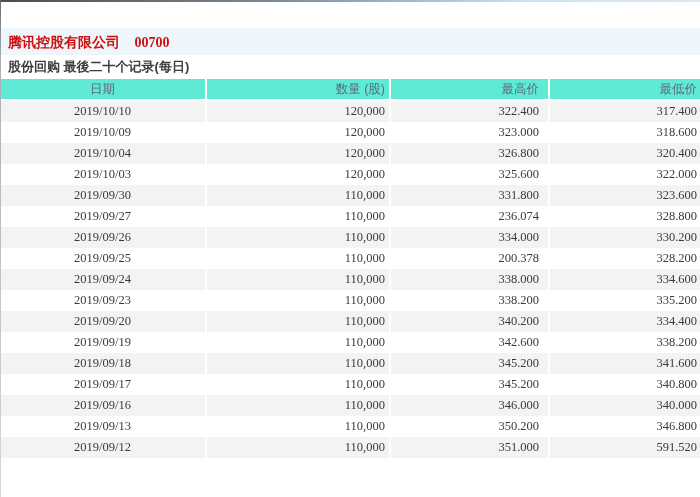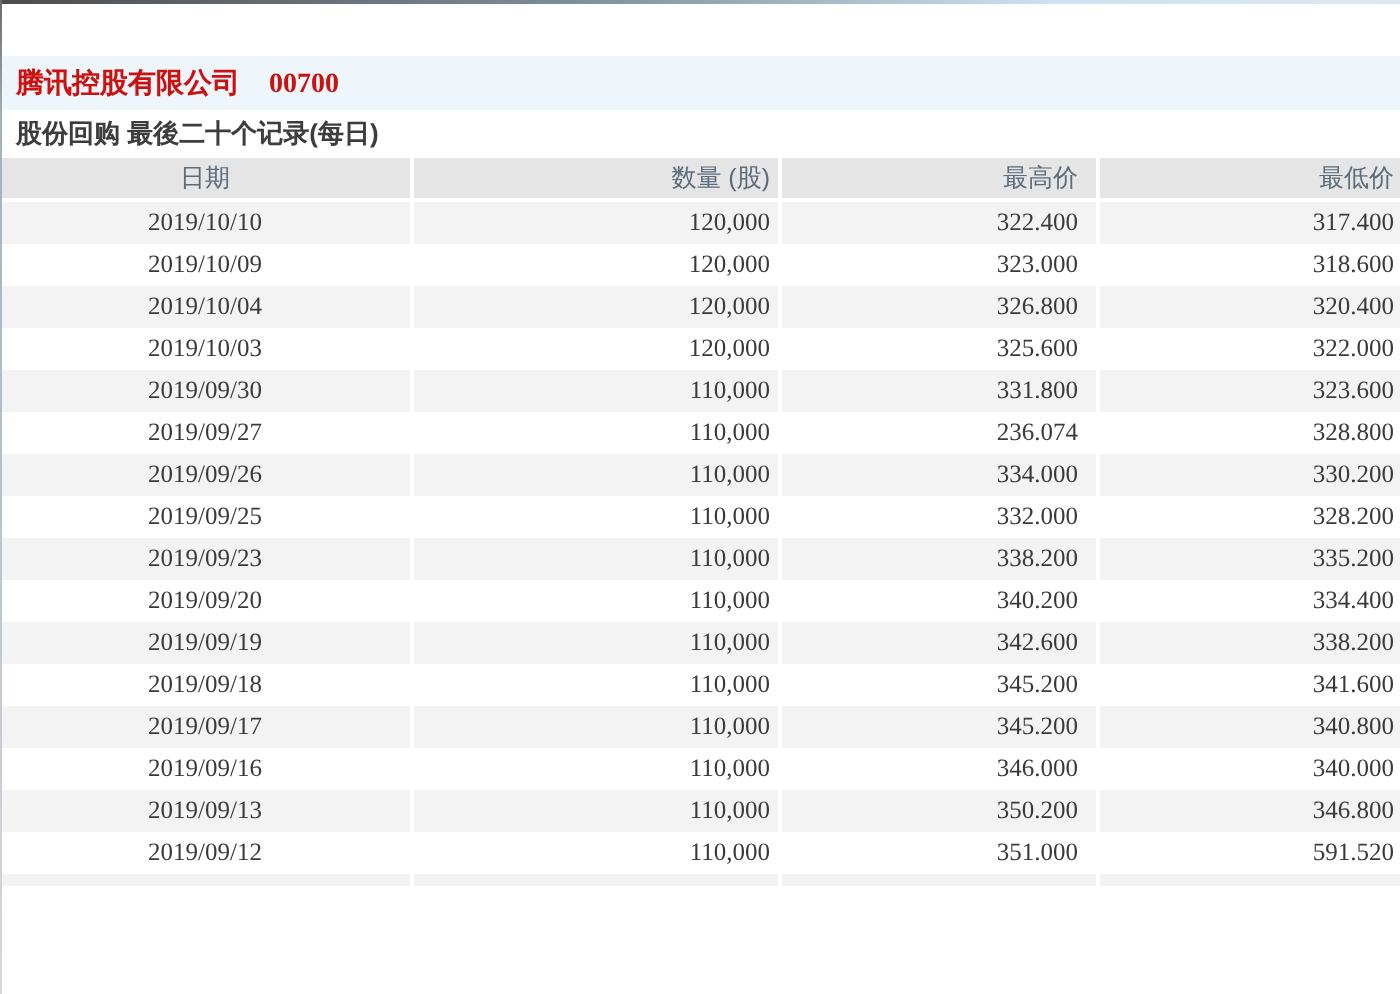--- a/index.html
+++ b/index.html
@@ -62,21 +62,21 @@
     margin-top: 3px;
     width: 700px;
     table-layout: fixed;
     border-collapse: collapse;
   }
   table.buyback col.w0 { width: 206px; }
   table.buyback col.w1 { width: 184px; }
   table.buyback col.w2 { width: 159px; }
   table.buyback col.w3 { width: 151px; }
   table.buyback th {
-    background: #e5e5e5;
+    background: #5eead4;
     color: #5b6b79;
     font-weight: normal;
     font-size: 12.5px;
     height: 20px;
     padding: 0;
     border-bottom: 2px solid #ffffff;
   }
   table.buyback th, table.buyback td {
     border-right: 2px solid #ffffff;
     overflow: hidden;
@@ -168,22 +168,28 @@
         </tr>
         <tr>
           <td class="c0">2019/09/26</td>
           <td class="c1">110,000</td>
           <td class="c2">334.000</td>
           <td class="c3">330.200</td>
         </tr>
         <tr>
           <td class="c0">2019/09/25</td>
           <td class="c1">110,000</td>
-          <td class="c2">332.000</td>
+          <td class="c2">200.378</td>
           <td class="c3">328.200</td>
+        </tr>
+        <tr>
+          <td class="c0">2019/09/24</td>
+          <td class="c1">110,000</td>
+          <td class="c2">338.000</td>
+          <td class="c3">334.600</td>
         </tr>
         <tr>
           <td class="c0">2019/09/23</td>
           <td class="c1">110,000</td>
           <td class="c2">338.200</td>
           <td class="c3">335.200</td>
         </tr>
         <tr>
           <td class="c0">2019/09/20</td>
           <td class="c1">110,000</td>

